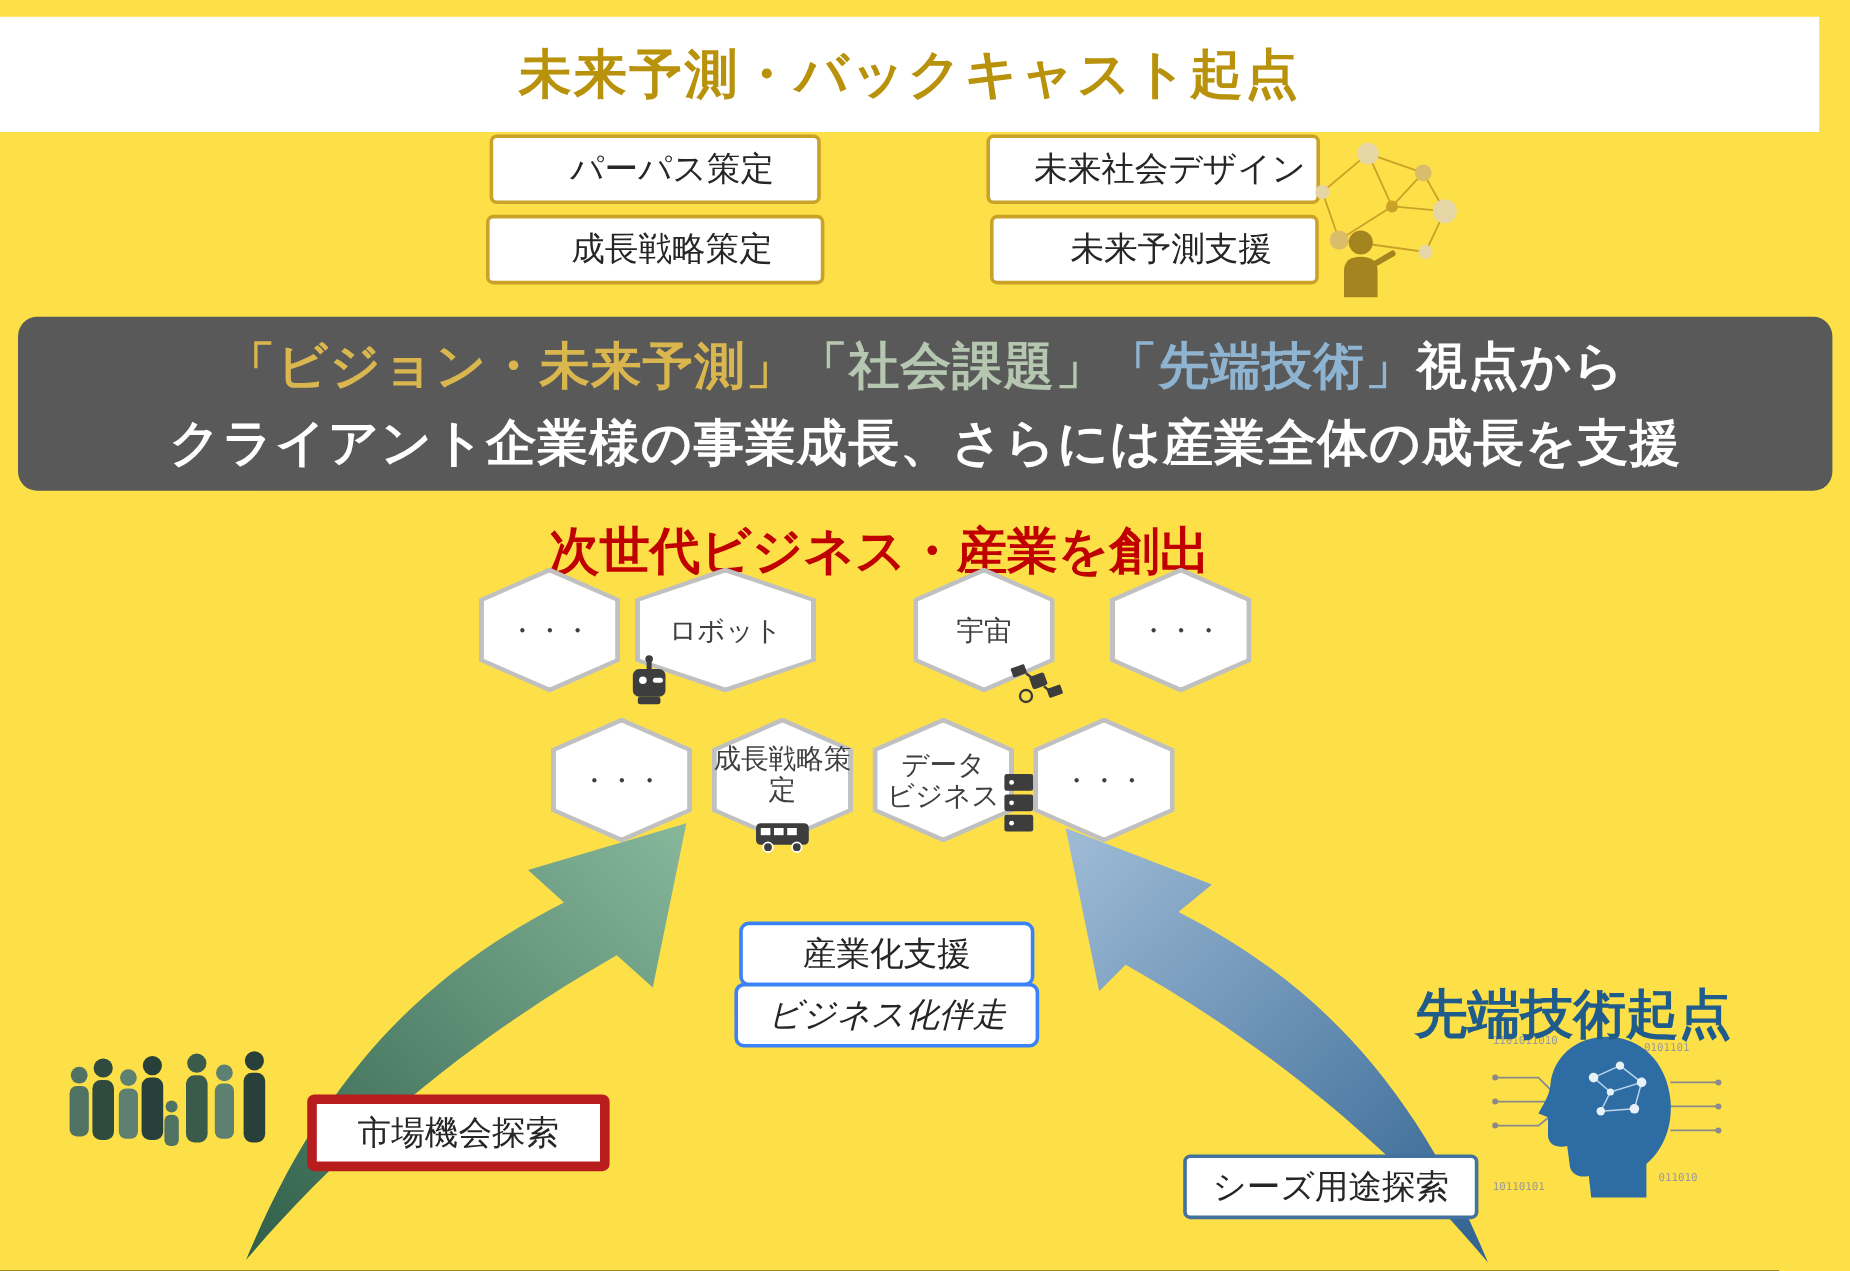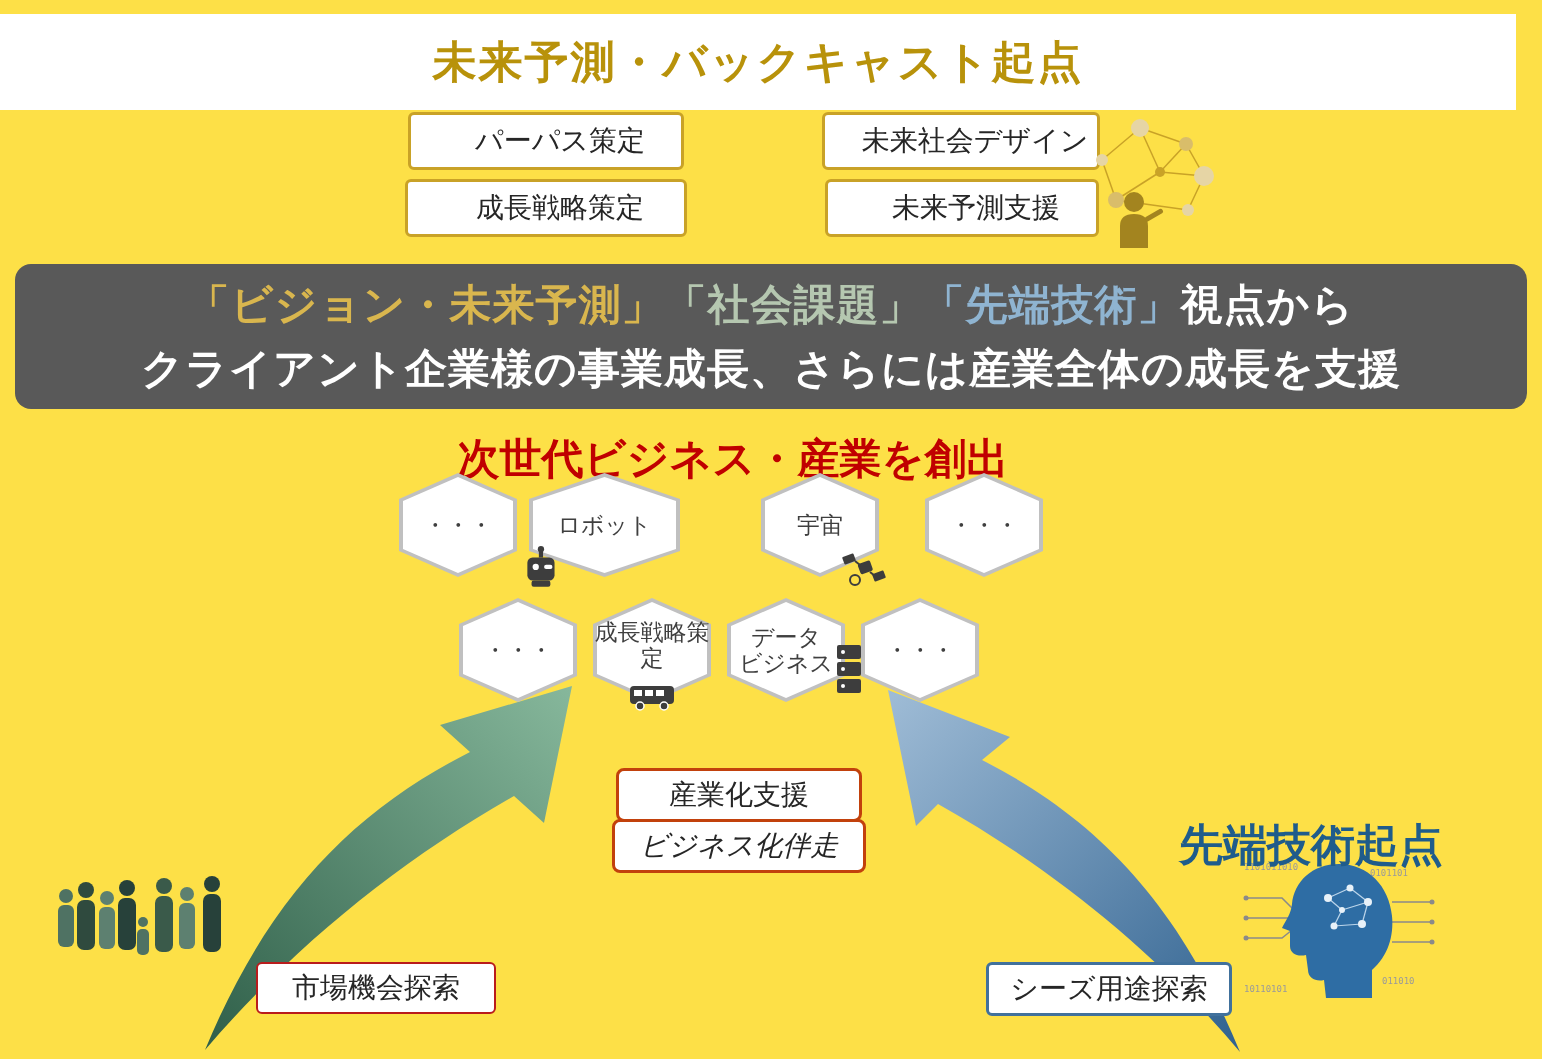--- a/index.html
+++ b/index.html
@@ -27,28 +27,28 @@
 
   .hex{position:absolute;width:118px;height:104px;z-index:3;}
   .hex-outer{position:absolute;inset:0;background:#c0c0c0;
              clip-path:polygon(50% 0,100% 25%,100% 75%,50% 100%,0 75%,0 25%);}
   .hex-inner{position:absolute;inset:4px;background:#ffffff;
              clip-path:polygon(50% 0,100% 25%,100% 75%,50% 100%,0 75%,0 25%);}
   .hex-label{position:absolute;inset:0;display:flex;align-items:center;justify-content:center;
              text-align:center;font-size:23px;color:#3f3f3f;white-space:pre-line;line-height:1.15;}
   .hex-icon{position:absolute;z-index:4;}
 
-  .support-box{position:absolute;background:#fff;border:3px solid #c2410c;border-radius:8px;
+  .support-box{position:absolute;background:#fff;border:3px solid #3b82f6;border-radius:8px;
                display:flex;align-items:center;justify-content:center;font-size:28px;color:#262626;z-index:4;}
   .box-industrialize{left:616px;top:768px;width:240px;height:48px;}
   .box-bizrun{left:612px;top:819px;width:248px;height:48px;font-style:italic;}
 
   .explore-box{position:absolute;background:#fff;border-radius:6px;height:48px;
                display:flex;align-items:center;justify-content:center;font-size:28px;color:#262626;z-index:5;}
-  .explore-market{left:256px;top:962px;width:236px;border:2px solid #b91c1c;}
+  .explore-market{left:256px;top:912px;width:236px;border:8px solid #b91c1c;}
   .explore-seeds{left:986px;top:962px;width:240px;border:3px solid #41719c;}
 
   .tech-origin{position:absolute;left:1126px;top:816px;width:370px;text-align:center;
                font-size:44px;font-weight:bold;color:#1f5c8b;z-index:3;}
 
   .arrows{position:absolute;left:0;top:0;z-index:2;}
   .decor{position:absolute;z-index:2;}
 </style>
 </head>
 <body>

